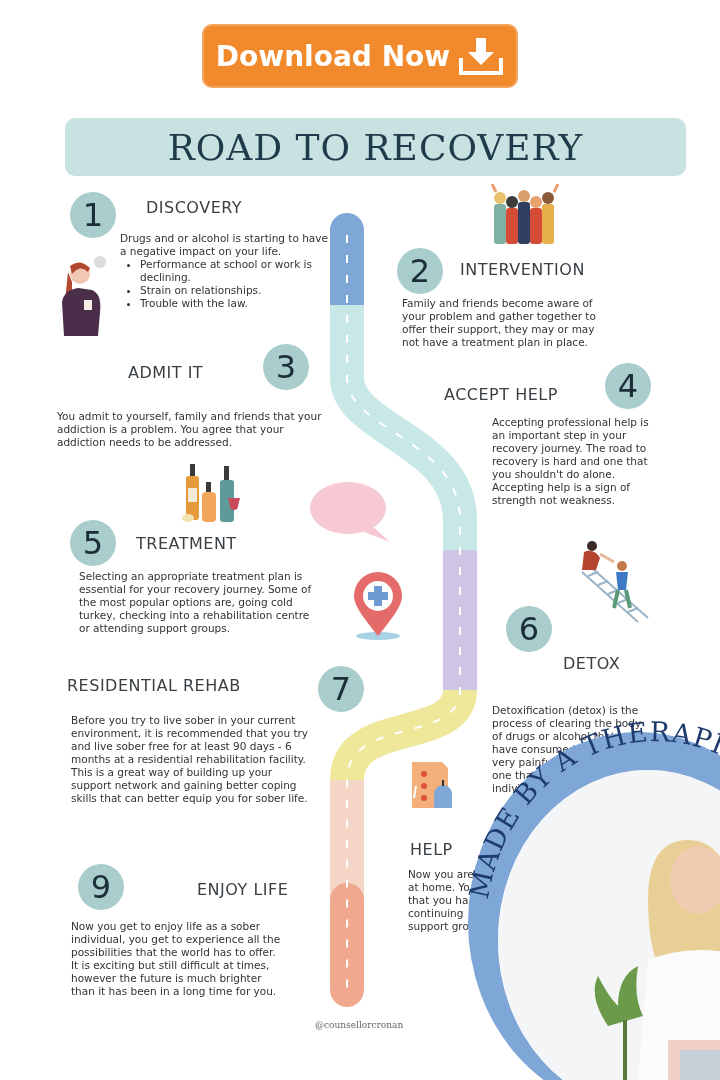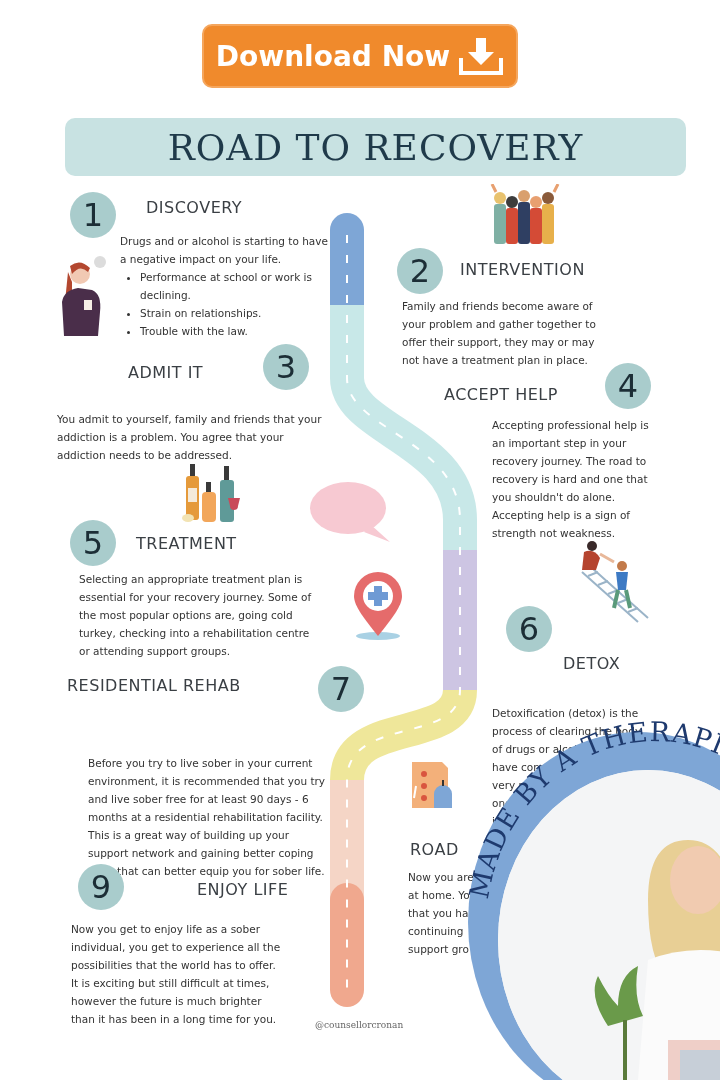--- a/index.html
+++ b/index.html
@@ -29,21 +29,21 @@
       position: absolute; width: 46px; height: 46px; border-radius: 50%;
       background: #a9cccc; color: #1c2e36; font-size: 32px; font-weight: normal;
       display: flex; align-items: center; justify-content: center;
       font-family: "DejaVu Sans", sans-serif;
     }
     .heading {
       position: absolute; font-size: 16px; color: #3a3f44; letter-spacing: 0.5px;
       font-family: "DejaVu Sans", sans-serif; font-weight: normal; white-space: nowrap;
     }
     .body-text {
-      position: absolute; font-size: 10.5px; line-height: 18px; color: #333;
+      position: absolute; font-size: 10.5px; line-height: 13px; color: #333;
       font-family: "DejaVu Sans", sans-serif;
     }
     .body-text ul { list-style: disc; padding-left: 20px; }
 
     .road { position: absolute; left: 0; top: 0; width: 720px; height: 1080px; pointer-events: none; }
 
     .therapist {
       position: absolute; left: 468px; top: 732px; width: 340px; height: 380px;
       border-radius: 50%; background: #7ea6d6; overflow: hidden;
     }
@@ -171,32 +171,32 @@
   <div>process of clearing the body</div>
   <div>of drugs or alcohol that you</div>
   <div>have consumed. It</div>
   <div>very painful</div>
   <div>one that</div>
   <div>indivi</div>
 </div>
 
 <div class="heading" style="left:67px;top:676px;">RESIDENTIAL REHAB</div>
 <div class="num" style="left:318px;top:666px;">7</div>
-<div class="body-text" style="left:88px;top:714px;width:238px;margin-top:40px;">Before you try to live sober  in your current environment, it is recommended that you try and live sober free for at least 90 days - 6 months at a residential rehabilitation facility. This is a great way of building up your support network and gaining better coping skills that can better equip you for sober life.</div>
+<div class="body-text" style="left:71px;top:714px;width:238px;">Before you try to live sober  in your current environment, it is recommended that you try and live sober free for at least 90 days - 6 months at a residential rehabilitation facility. This is a great way of building up your support network and gaining better coping skills that can better equip you for sober life.</div>
 <svg style="position:absolute;left:404px;top:758px;" width="56" height="56" viewBox="0 0 56 56">
   <path d="M8 4 h30 l6 6 v40 h-36 z" fill="#f3b07a"></path>
   <circle cx="20" cy="16" r="3" fill="#d9553f"></circle>
   <circle cx="20" cy="28" r="3" fill="#d9553f"></circle>
   <circle cx="20" cy="40" r="3" fill="#d9553f"></circle>
   <path d="M10 40 l2 -12" stroke="#fff" stroke-width="2"></path>
   <path d="M30 50 v-14 a9 9 0 0 1 18 0 v14 z" fill="#7ea6d6"></path>
   <rect x="38" y="22" width="2" height="6" fill="#333"></rect>
 </svg>
 
-<div class="heading" style="left:410px;top:840px;">ROAD</div>
+<div class="heading" style="left:410px;top:840px;">HELP</div>
 <div class="body-text" style="left:408px;top:868px;width:90px;">
   <div>Now you are</div>
   <div>at home. Yo</div>
   <div>that you ha</div>
   <div>continuing</div>
   <div>support gro</div>
 </div>
 
 <div class="num" style="left:78px;top:864px;">9</div>
 <div class="heading" style="left:153px;top:880px;margin-left:44px;">ENJOY LIFE</div>

